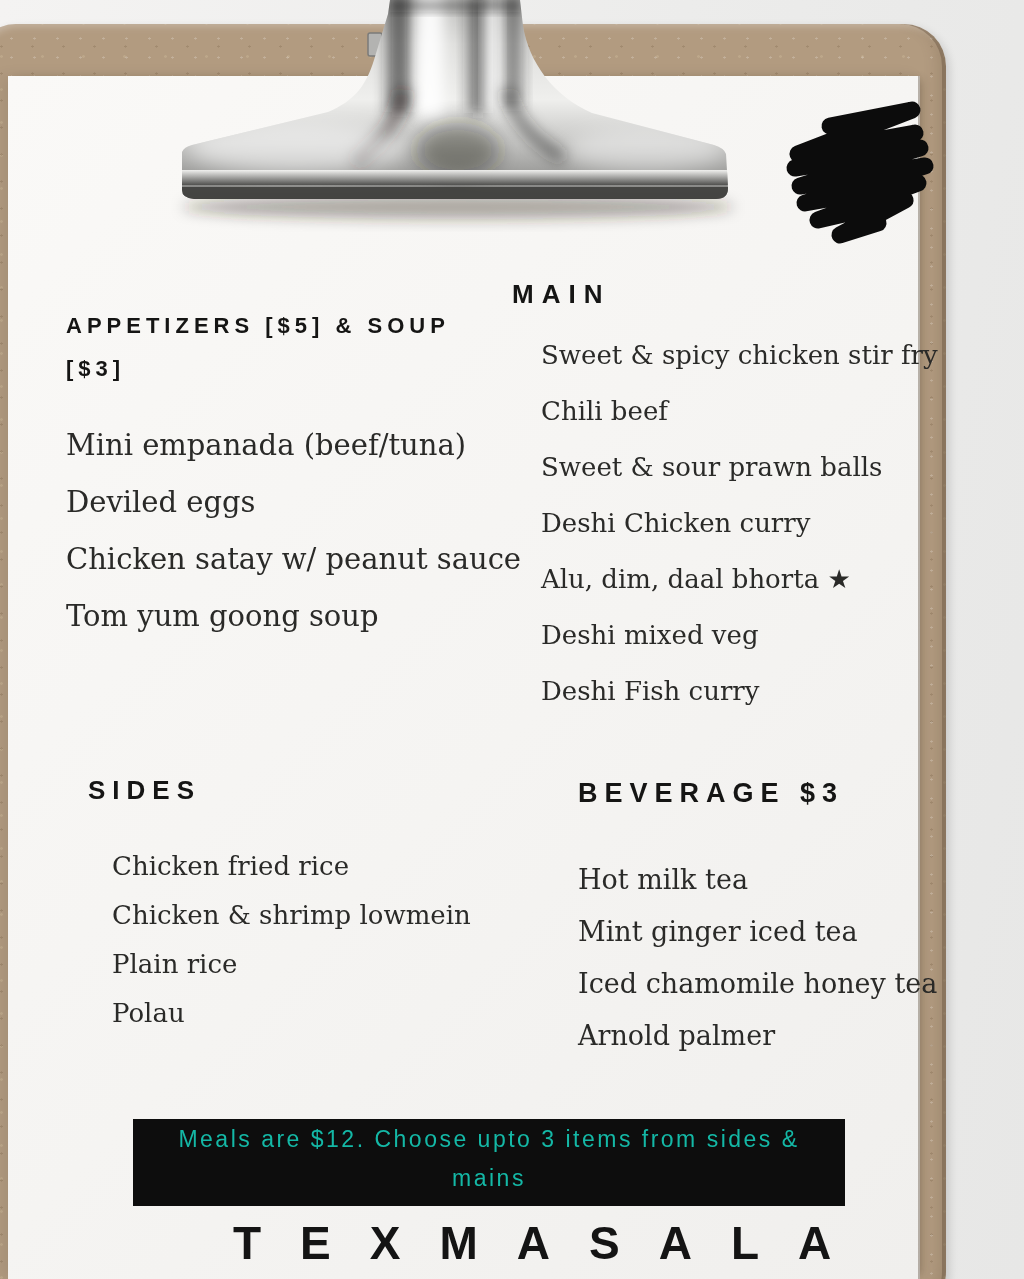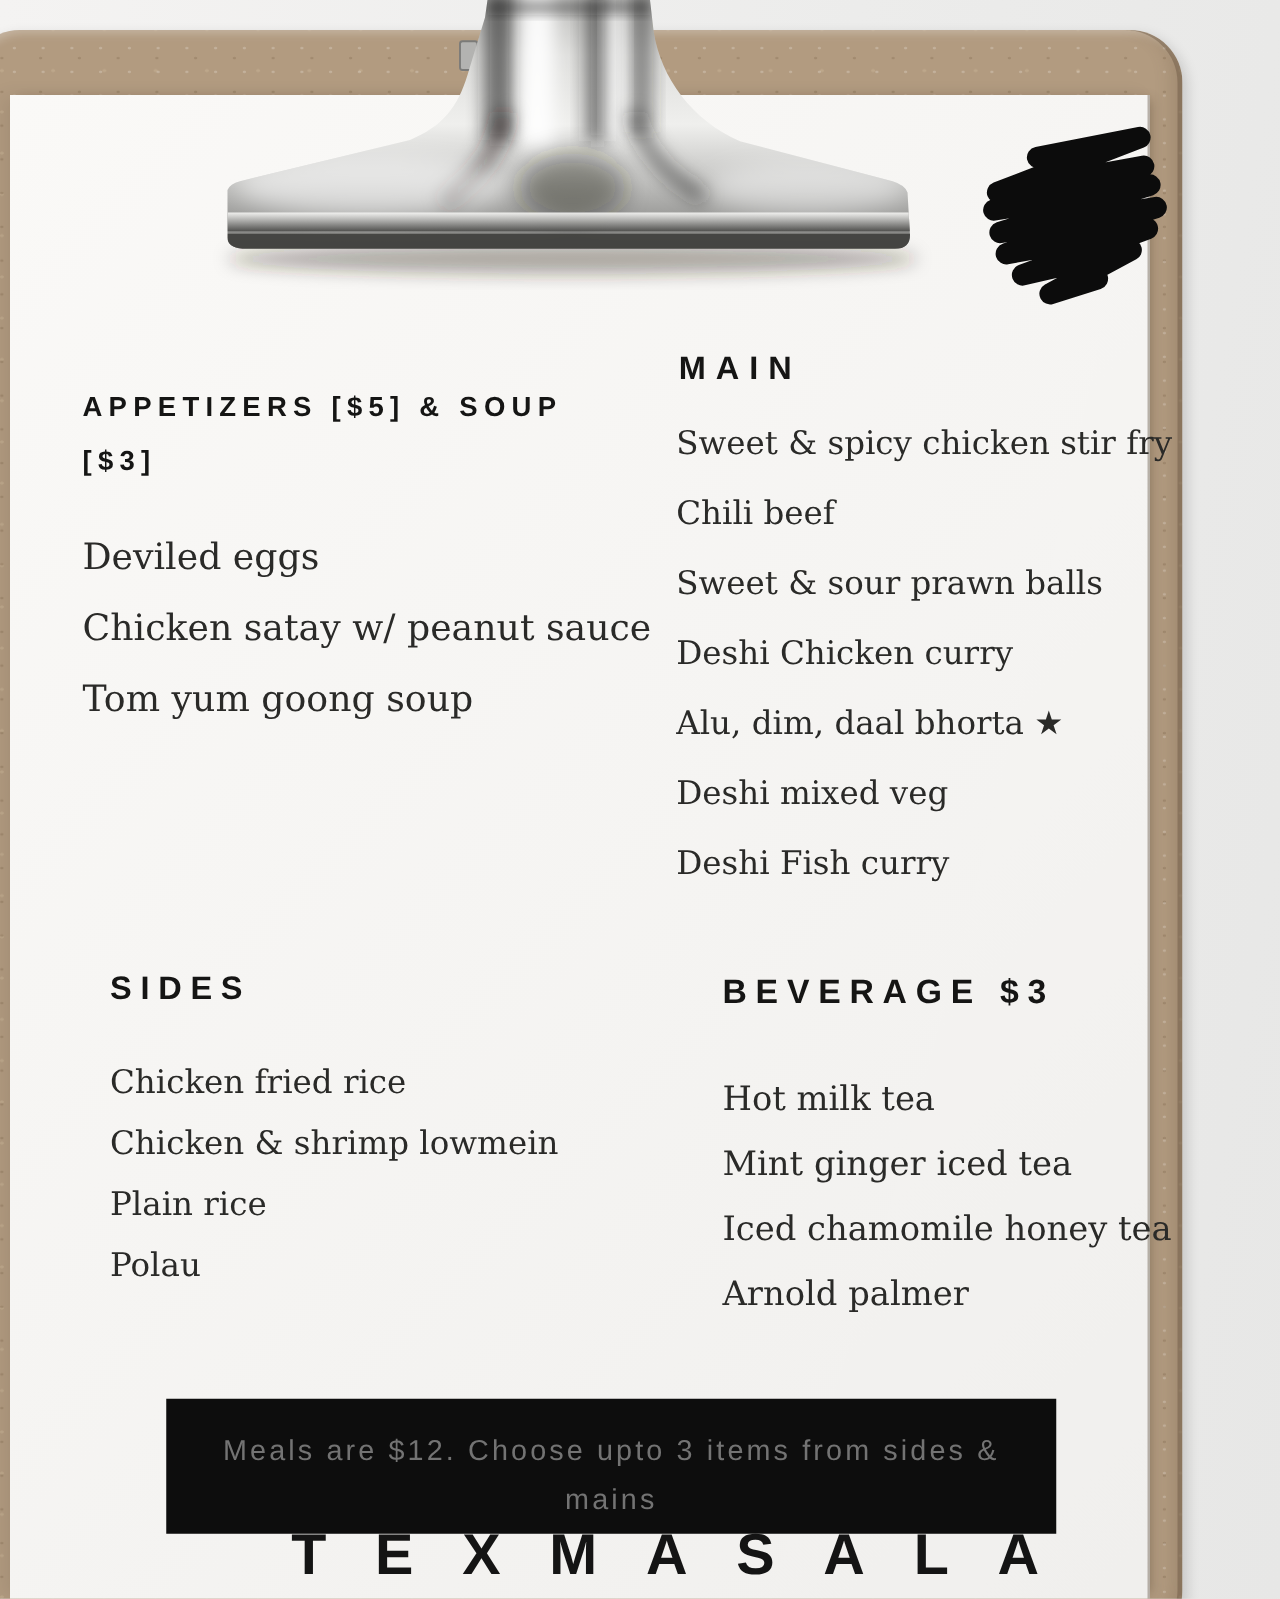--- a/index.html
+++ b/index.html
@@ -39,43 +39,43 @@
     z-index:2;
   }
 
   .content{position:absolute;inset:0;z-index:3;}
 
   .heading{
     position:absolute;font-weight:bold;color:#151514;
     font-family:"Liberation Sans",sans-serif;
   }
   .h-app {left:66px; top:304px; width:436px; font-size:22px; letter-spacing:5px; line-height:43px;}
-  .h-main {left:543px;top:279px; font-size:26px; letter-spacing:8px;}
+  .h-main {left:512px;top:279px; font-size:26px; letter-spacing:8px;}
   .h-sides{left:88px; top:755px; font-size:26px; letter-spacing:7px;margin-top:20px;}
   .h-bev  {left:578px;top:778px; font-size:27px; letter-spacing:7px;}
 
   ul.items{
     list-style:none;margin:0;padding:0;position:absolute;
     font-family:"DejaVu Serif","Liberation Serif",serif;
     color:#2a2a28;white-space:nowrap;
   }
   .list-app  {left:66px; top:417px; font-size:29px;}
   .list-app  li{line-height:57px;}
   .list-main {left:541px;top:327px; font-size:26px;}
   .list-main li{line-height:56px;}
   .list-sides{left:88px; top:842px; font-size:26px;}
-  .list-sides li{line-height:49px;}
+  .list-sides li{line-height:49px;margin-left:24px;}
   .list-bev  {left:578px;top:854px; font-size:27px;}
   .list-bev  li{line-height:52px;}
 
   .banner{
     position:absolute;left:133px;top:1119px;width:712px;box-sizing:border-box;
-    background:#0d0d0d;color:#737373;text-align:center;
+    background:#0d0d0d;color:#14b8a6;text-align:center;
     font-size:23px;letter-spacing:2.5px;line-height:39px;
-    padding:22px 22px 8px;
+    padding:1px 22px 8px;
   }
 
   .brand{
     position:absolute;left:233px;top:1216px;
     font-size:46px;font-weight:bold;letter-spacing:39px;
     color:#141414;white-space:nowrap;
   }
 
   .scribble{position:absolute;left:778px;top:86px;width:178px;height:168px;z-index:4;}
   .clip{position:absolute;left:168px;top:0;width:584px;height:232px;z-index:5;}
@@ -85,20 +85,21 @@
 
 <div class="scene">
 
   <div class="board"></div>
   <div class="paper"></div>
 
   <div class="content">
 
     <div class="heading h-app">APPETIZERS [$5] &amp; SOUP [$3]</div>
     <ul class="items list-app">
+      <li>Mini empanada (beef/tuna)</li>
       <li>Deviled eggs</li>
       <li>Chicken satay w/ peanut sauce</li>
       <li>Tom yum goong soup</li>
     </ul>
 
     <div class="heading h-main">MAIN</div>
     <ul class="items list-main">
       <li>Sweet &amp; spicy chicken stir fry</li>
       <li>Chili beef</li>
       <li>Sweet &amp; sour prawn balls</li>

